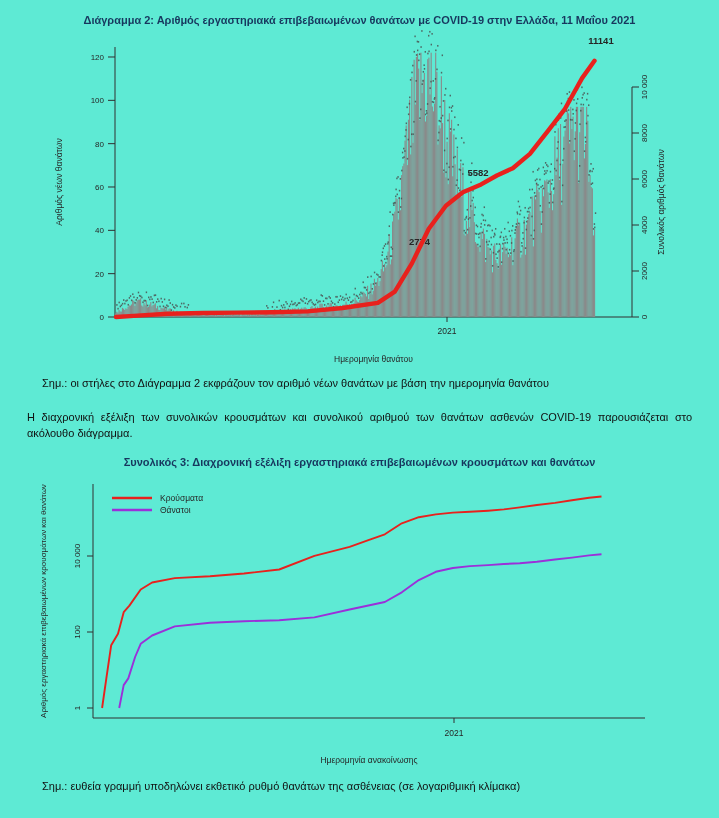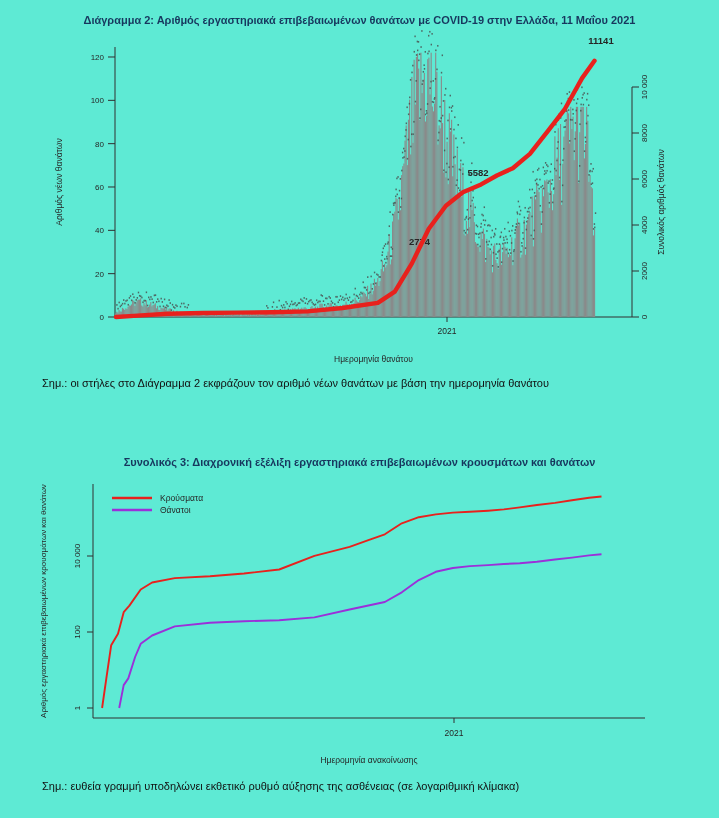--- a/index.html
+++ b/index.html
@@ -1022,20 +1022,21 @@
         <rect x="594.85" y="182.28" width="1.4" height="1.7"></rect>
       </g>
       <text x="409" y="215" text-anchor="start" font-size="9.5" font-weight="bold" fill="#e8211d">2774</text>
       <path d="M116.0 287.0 L133.7 285.9 L167.8 283.8 L203.0 283.0 L237.0 282.6 L272.2 282.3 L307.4 281.4 L342.6 278.0 L377.8 272.9 L394.8 261.6 L411.8 233.6 L428.8 198.7 L445.9 175.7 L462.9 162.3 L481.1 154.4 L496.9 145.5 L512.8 138.2 L529.9 123.9 L548.0 100.9 L565.0 78.8 L582.1 48.1 L594.5 30.8" fill="none" stroke="#e8211d" stroke-width="4.4" stroke-linecap="round" stroke-linejoin="round"></path>
       <text x="478" y="146" text-anchor="middle" font-size="9.5" font-weight="bold" fill="#e8211d">5582</text>
       <text x="601" y="14" text-anchor="middle" font-size="9.5" font-weight="bold" fill="#e8211d">11141</text>
     </svg>
 
   <div class="note" style="top:377px">Σημ.: οι στήλες στο Διάγραμμα 2 εκφράζουν τον αριθμό νέων θανάτων με βάση την ημερομηνία θανάτου</div>
 
+  <div class="para" style="top:409px">Η διαχρονική εξέλιξη των συνολικών κρουσμάτων και συνολικού αριθμού των θανάτων ασθενών COVID-19 παρουσιάζεται στο ακόλουθο διάγραμμα.</div>
 
   <div class="fig-title" style="top:456px">Συνολικός 3: Διαχρονική εξέλιξη εργαστηριακά επιβεβαιωμένων κρουσμάτων και θανάτων</div>
 
   <svg id="svg2" width="719" height="302" style="top:472px">
       <g stroke="#303030" stroke-width="1">
         <line x1="93" y1="12" x2="93" y2="246"></line>
         <line x1="93" y1="246" x2="645" y2="246"></line>
       </g>
       <g>
         <line x1="87" y1="236" x2="93" y2="236" stroke="#303030"></line>
@@ -1052,14 +1053,14 @@
       <path d="M102.1 236.0 L106.7 203.9 L111.2 173.2 L118.0 161.7 L123.7 140.2 L129.4 133.6 L140.7 117.5 L152.1 110.5 L174.8 106.1 L210.0 104.3 L244.0 101.5 L279.2 97.5 L314.4 83.8 L349.6 74.8 L367.7 68.4 L384.8 62.3 L401.8 51.3 L418.8 45.2 L435.8 42.4 L452.9 40.6 L469.9 39.8 L488.1 38.7 L503.9 37.4 L519.8 35.4 L536.9 33.0 L555.0 30.9 L572.0 28.3 L589.1 25.7 L601.5 24.5" fill="none" stroke="#e8211d" stroke-width="1.9" stroke-linejoin="round"></path>
       <path d="M119.2 236.0 L123.7 213.1 L128.3 206.4 L135.1 185.0 L140.7 171.8 L152.1 163.5 L174.8 154.4 L210.0 150.8 L244.0 149.2 L279.2 148.3 L314.4 145.4 L349.6 137.5 L384.8 130.0 L401.8 120.3 L418.8 108.1 L435.8 99.8 L452.9 96.0 L469.9 94.1 L488.1 93.1 L503.9 92.0 L519.8 91.2 L536.9 89.7 L555.0 87.5 L572.0 85.6 L589.1 83.4 L601.5 82.2" fill="none" stroke="#9b30d9" stroke-width="1.9" stroke-linejoin="round"></path>
       <g>
         <line x1="112" y1="26" x2="152" y2="26" stroke="#e8211d" stroke-width="2.4"></line>
         <text x="160" y="29" font-size="8.5">Κρούσματα</text>
         <line x1="112" y1="38" x2="152" y2="38" stroke="#9b30d9" stroke-width="2.4"></line>
         <text x="160" y="41" font-size="8.5">Θάνατοι</text>
       </g>
     </svg>
 
-  <div class="note" style="top:780px">Σημ.: ευθεία γραμμή υποδηλώνει εκθετικό ρυθμό αύξησης της ασθένειας (σε λογαριθμική κλίμακα)</div>
+  <div class="note" style="top:780px">Σημ.: ευθεία γραμμή υποδηλώνει εκθετικό ρυθμό θανάτων της ασθένειας (σε λογαριθμική κλίμακα)</div>
 </div>
 
 </body></html>

